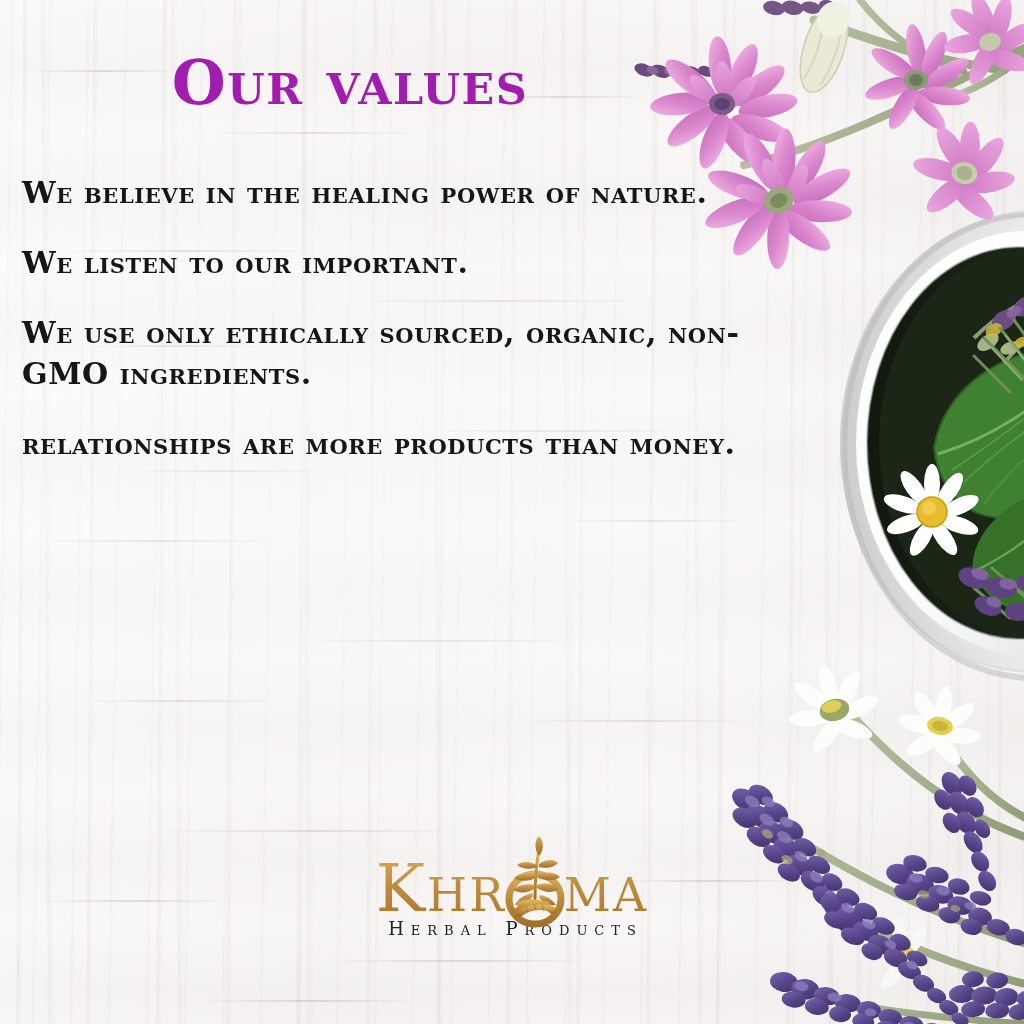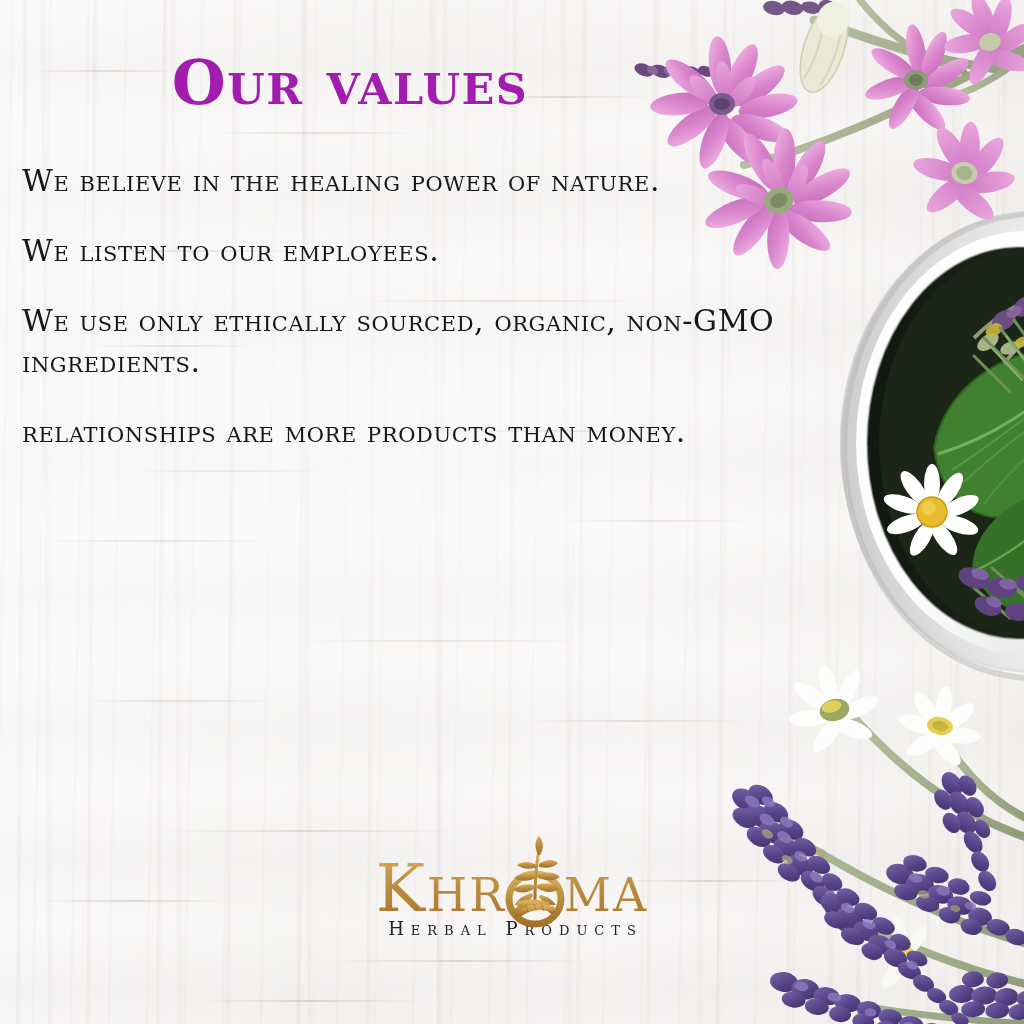--- a/index.html
+++ b/index.html
@@ -54,21 +54,21 @@
   
   .page-title{
     position:absolute;left:0;top:10px;width:700px;text-align:center;
     font-family:"DejaVu Serif","Liberation Serif",serif;
     font-variant:small-caps;font-weight:700;
     font-size:62px;letter-spacing:1.5px;color:#a21caf;
     line-height:1.0;
     text-shadow:0 1px 0 rgba(255,255,255,.6);
   }
   .values{
-    position:absolute;left:22px;top:160px;width:760px;
+    position:absolute;left:22px;top:172px;width:760px;font-weight:bold;
   }
   .value-line{
     font-family:"DejaVu Serif","Liberation Serif",serif;
     font-variant:small-caps;
     font-size:30px;line-height:41px;letter-spacing:.6px;
     color:#15151a;margin:0 0 29px 0;
     text-shadow:0 1px 0 rgba(255,255,255,.55);
   }
   .value-line:last-child{margin-bottom:0;}
 
@@ -629,21 +629,21 @@
           </g>
         </g>
       </g>
     </svg>
   </div>
 
   <h1 class="page-title">Our values</h1>
 
   <div class="values">
     <p class="value-line">We believe in the healing power of nature.</p>
-    <p class="value-line">We listen to our employees.</p>
+    <p class="value-line">We listen to our important.</p>
     <p class="value-line">We use only ethically sourced, organic, non-GMO ingredients.</p>
     <p class="value-line">relationships are more products than money.</p>
   </div>
 
   <div class="logo">
     <div class="logo-wordmark">
       <span class="logo-word">Khr</span><span class="logo-mark">
         <svg width="62" height="96" viewBox="0 0 62 96">
           <defs>
             <linearGradient id="goldG" x1="0" y1="0" x2="0" y2="1">

